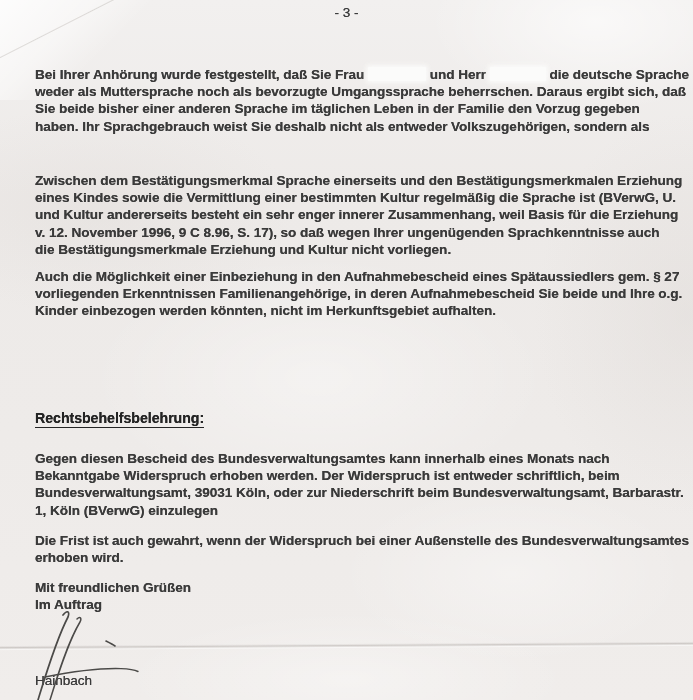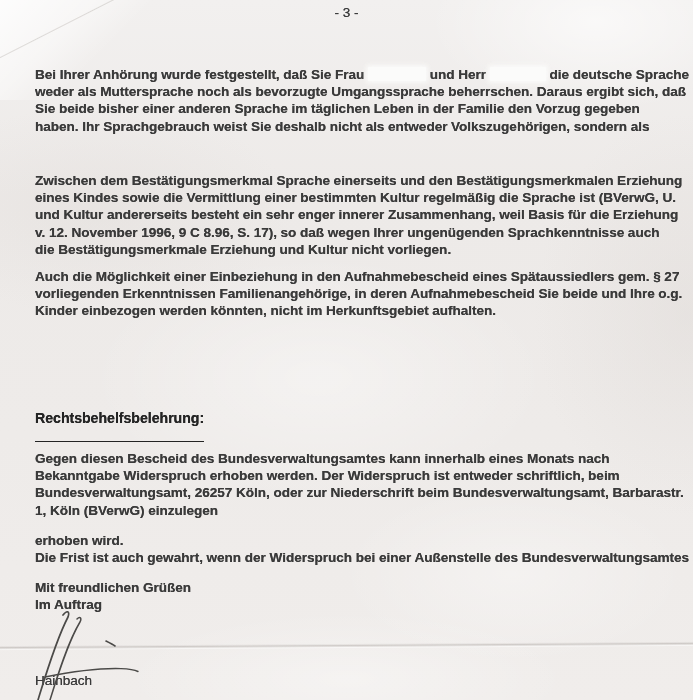--- a/index.html
+++ b/index.html
@@ -45,21 +45,21 @@
   }
   .txt .line{height:17.2px;line-height:17.2px;white-space:pre;font-weight:bold;}
   .page-number{top:5px;left:0;width:100%;text-align:center;}
   .para-intro{top:66px;left:35px;}
   .para-zusammenhang{top:172px;left:35px;}
   .para-einbeziehung{top:268px;left:35px;}
   .heading{
     top:410px;left:35px;font-weight:bold;font-size:14.2px;color:#242424;
     text-shadow:0 0 0.6px rgba(25,25,25,0.9);
   }
-  .heading .u{display:inline-block;border-bottom:1.8px solid #242424;padding-bottom:15px;}
+  .heading .u{display:inline-block;border-bottom:1.8px solid #242424;padding-bottom:1px;}
   .para-widerspruch{top:450px;left:35px;}
   .para-frist{top:532px;left:35px;}
   .closing{top:579px;left:35px;}
   .signer-name{top:673px;left:35px;}
   .redaction{
     display:inline-block;height:14px;vertical-align:-2px;
     background:#fbfbfa;border-radius:1px;
     box-shadow:0 0 5px 2px rgba(251,251,250,0.95);
   }
   .signature{
@@ -95,27 +95,27 @@
       <div class="line">Auch die Möglichkeit einer Einbeziehung in den Aufnahmebescheid eines Spätaussiedlers gem. § 27</div>
       <div class="line">vorliegenden Erkenntnissen Familienangehörige, in deren Aufnahmebescheid Sie beide und Ihre o.g.</div>
       <div class="line">Kinder einbezogen werden könnten, nicht im Herkunftsgebiet aufhalten.</div>
     </div>
 
   <div class="txt heading"><span class="u">Rechtsbehelfsbelehrung:</span></div>
 
   <div class="txt para-widerspruch">
       <div class="line">Gegen diesen Bescheid des Bundesverwaltungsamtes kann innerhalb eines Monats nach</div>
       <div class="line">Bekanntgabe Widerspruch erhoben werden. Der Widerspruch ist entweder schriftlich, beim</div>
-      <div class="line">Bundesverwaltungsamt, 26257 Köln, oder zur Niederschrift beim Bundesverwaltungsamt, Barbarastr.</div>
+      <div class="line">Bundesverwaltungsamt, 39031 Köln, oder zur Niederschrift beim Bundesverwaltungsamt, Barbarastr.</div>
       <div class="line">1, Köln (BVerwG) einzulegen</div>
     </div>
 
   <div class="txt para-frist">
+      <div class="line">Die Frist ist auch gewahrt, wenn der Widerspruch bei einer Außenstelle des Bundesverwaltungsamtes</div>
       <div class="line">erhoben wird.</div>
-      <div class="line">Die Frist ist auch gewahrt, wenn der Widerspruch bei einer Außenstelle des Bundesverwaltungsamtes</div>
     </div>
 
   <div class="txt closing">
       <div class="line">Mit freundlichen Grüßen</div>
       <div class="line">Im Auftrag</div>
     </div>
 
   <div class="txt signer-name">Hainbach</div>
 
   <svg class="signature" viewBox="0 0 240 100" xmlns="http://www.w3.org/2000/svg">

